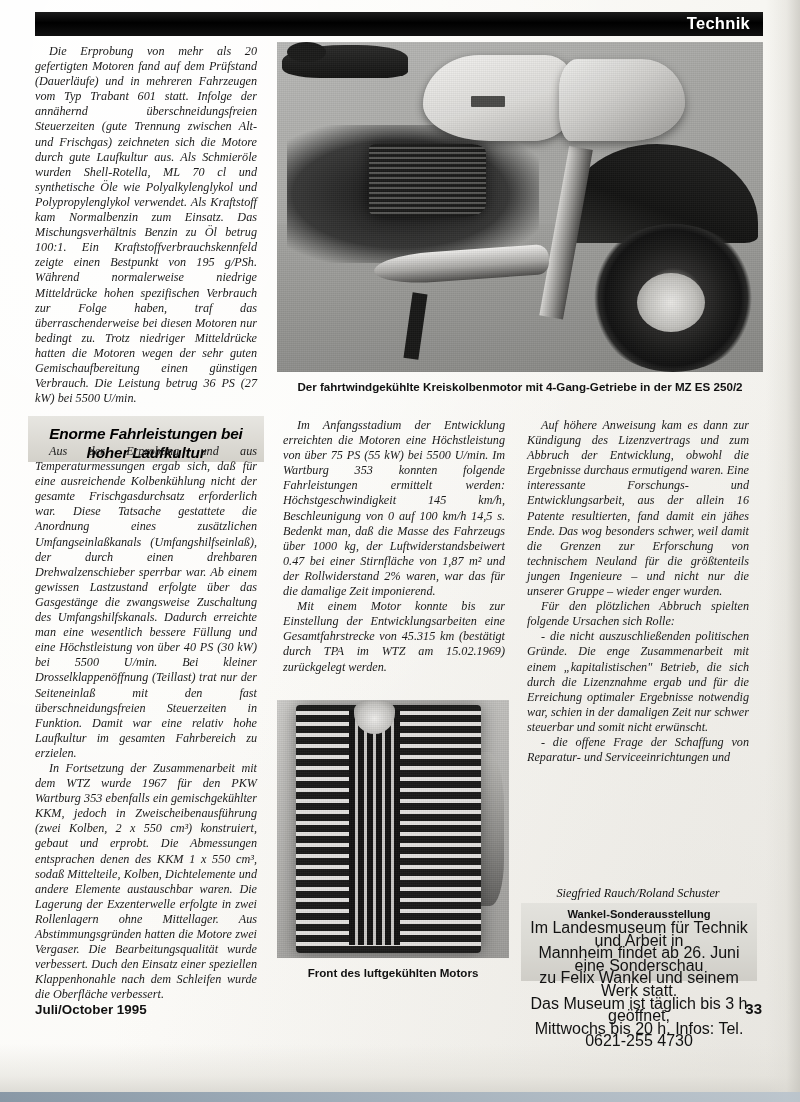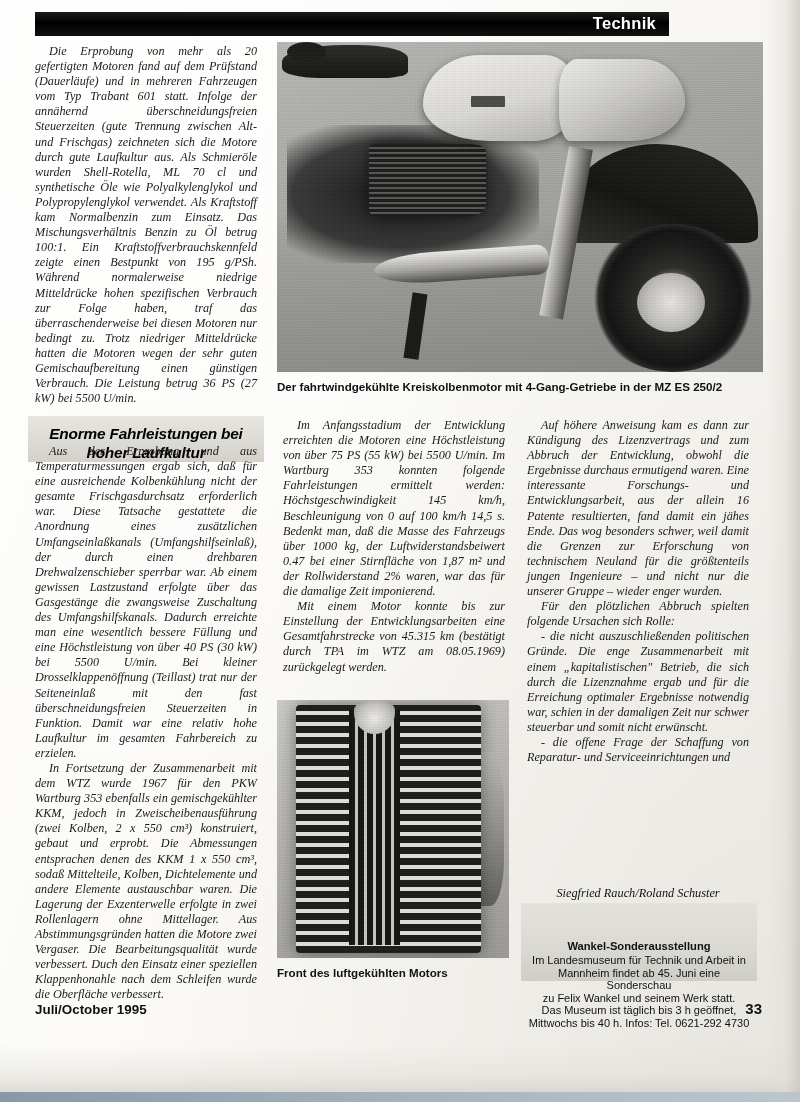--- a/index.html
+++ b/index.html
@@ -38,21 +38,21 @@
   .edge-shadow-right {
     position: absolute;
     right: 0; top: 0; width: 34px; height: 1102px;
     background: linear-gradient(to right, rgba(255,255,255,0) 0%, rgba(222,220,213,0.5) 60%, rgba(200,198,191,0.8) 100%);
   }
 
   
   .header-bar {
     position: absolute;
     left: 35px; top: 12px;
-    width: 634px; height: 24px;
+    width: 728px; height: 24px;
     background: linear-gradient(to bottom, #1c1c1c 0%, #000000 45%, #111111 100%);
   }
   .header-bar .section-title {
     position: absolute;
     right: 13px; top: 2px;
     color: #ffffff;
     font-family: "Liberation Sans", sans-serif;
     font-weight: bold;
     font-size: 16.5px;
     letter-spacing: 0.3px;
@@ -216,21 +216,21 @@
     border-radius: 10% 35% 30% 12%;
   }
 
   
   .caption {
     position: absolute;
     font-family: "Liberation Sans", sans-serif;
     font-weight: bold;
     font-size: 11.6px;
     color: #111;
-    text-align: left;
+    text-align: center;
   }
   #caption-motorcycle { left: 277px; top: 380px; width: 486px; }
   #caption-engine     { left: 277px; top: 966px; width: 232px; }
 
   
   .byline {
     position: absolute;
     left: 527px; top: 886px; width: 222px;
     text-align: center;
     font-family: Liberation Serif, serif;
@@ -247,24 +247,23 @@
     background: linear-gradient(to bottom, #e3e2dd 0%, #d9d8d2 60%, #cfcdc7 100%);
     padding: 5px 6px 4px 6px;
     text-align: center;
     font-family: "Liberation Sans", sans-serif;
     color: #111;
   }
   .info-box .info-title {
     font-weight: bold;
     font-size: 11.2px;
     margin-bottom: 2px;
-    margin-top: 32px;
   }
   .info-box .info-line {
-    font-size: 11px;
+    font-size: 16px;
     line-height: 12.6px;
   }
 
   
   .footer-date {
     position: absolute; left: 35px; top: 1002px;
     font-family: "Liberation Sans", sans-serif;
     font-weight: bold;
     font-size: 13.4px;
     color: #111;
@@ -330,39 +329,39 @@
   <div class="heading-text">Enorme Fahrleistungen bei hoher Laufkultur</div>
 </div>
 
 <div class="col" id="col-left-2" style="left:35px; top:444px; width:222px;">
   <p>Aus der Erprobung und aus Temperaturmessungen ergab sich, daß für eine ausreichende Kolbenkühlung nicht der gesamte Frischgasdurchsatz erforderlich war. Diese Tatsache gestattete die Anordnung eines zusätzlichen Umfangseinlaßkanals (Umfangshilfseinlaß), der durch einen drehbaren Drehwalzenschieber sperrbar war. Ab einem gewissen Lastzustand erfolgte über das Gasgestänge die zwangsweise Zuschaltung des Umfangshilfskanals. Dadurch erreichte man eine wesentlich bessere Füllung und eine Höchstleistung von über 40 PS (30 kW) bei 5500 U/min. Bei kleiner Drosselklappenöffnung (Teillast) trat nur der Seiteneinlaß mit den fast überschneidungsfreien Steuerzeiten in Funktion. Damit war eine relativ hohe Laufkultur im gesamten Fahrbereich zu erzielen.</p>
   <p>In Fortsetzung der Zusammenarbeit mit dem WTZ wurde 1967 für den PKW Wartburg 353 ebenfalls ein gemischgekühlter KKM, jedoch in Zweischeibenausführung (zwei Kolben, 2 x 550 cm³) konstruiert, gebaut und erprobt. Die Abmessungen entsprachen denen des KKM 1 x 550 cm³, sodaß Mittelteile, Kolben, Dichtelemente und andere Elemente austauschbar waren. Die Lagerung der Exzenterwelle erfolgte in zwei Rollenlagern ohne Mittellager. Aus Abstimmungsgründen hatten die Motore zwei Vergaser. Die Bearbeitungsqualität wurde verbessert. Duch den Einsatz einer speziellen Klappenhonahle nach dem Schleifen wurde die Oberfläche verbessert.</p>
 </div>
 
 <div class="col" id="col-mid">
   <p>Im Anfangsstadium der Entwicklung erreichten die Motoren eine Höchstleistung von über 75 PS (55 kW) bei 5500 U/min. Im Wartburg 353 konnten folgende Fahrleistungen ermittelt werden: Höchstgeschwindigkeit 145 km/h, Beschleunigung von 0 auf 100 km/h 14,5 s. Bedenkt man, daß die Masse des Fahrzeugs über 1000 kg, der Luftwiderstandsbeiwert 0.47 bei einer Stirnfläche von 1,87 m² und der Rollwiderstand 2% waren, war das für die damalige Zeit imponierend.</p>
-  <p>Mit einem Motor konnte bis zur Einstellung der Entwicklungsarbeiten eine Gesamtfahrstrecke von 45.315 km (bestätigt durch TPA im WTZ am 08.05.1969) zurückgelegt werden.</p>
+  <p>Mit einem Motor konnte bis zur Einstellung der Entwicklungsarbeiten eine Gesamtfahrstrecke von 45.315 km (bestätigt durch TPA im WTZ am 15.02.1969) zurückgelegt werden.</p>
 </div>
 
 <div class="col" id="col-right">
   <p>Auf höhere Anweisung kam es dann zur Kündigung des Lizenzvertrags und zum Abbruch der Entwicklung, obwohl die Ergebnisse durchaus ermutigend waren. Eine interessante Forschungs- und Entwicklungsarbeit, aus der allein 16 Patente resultierten, fand damit ein jähes Ende. Das wog besonders schwer, weil damit die Grenzen zur Erforschung von technischem Neuland für die größtenteils jungen Ingenieure – und nicht nur die unserer Gruppe – wieder enger wurden.</p>
   <p>Für den plötzlichen Abbruch spielten folgende Ursachen sich Rolle:</p>
   <p>- die nicht auszuschließenden politischen Gründe. Die enge Zusammenarbeit mit einem „kapitalistischen" Betrieb, die sich durch die Lizenznahme ergab und für die Erreichung optimaler Ergebnisse notwendig war, schien in der damaligen Zeit nur schwer steuerbar und somit nicht erwünscht.</p>
   <p>- die offene Frage der Schaffung von Reparatur- und Serviceeinrichtungen und</p>
 </div>
 
 <div class="byline">Siegfried Rauch/Roland Schuster</div>
 
 <div class="info-box">
   <div class="info-title">Wankel-Sonderausstellung</div>
   <div class="info-line">Im Landesmuseum für Technik und Arbeit in</div>
-  <div class="info-line">Mannheim findet ab 45. Juni eine Sonderschau</div>
+  <div class="info-line">Mannheim findet ab 26. Juni eine Sonderschau</div>
   <div class="info-line">zu Felix Wankel und seinem Werk statt.</div>
   <div class="info-line">Das Museum ist täglich bis 3 h geöffnet,</div>
-  <div class="info-line">Mittwochs bis 40 h. Infos: Tel. 0621-292 4730</div>
+  <div class="info-line">Mittwochs bis 20 h. Infos: Tel. 0621-255 4730</div>
 </div>
 
 <div class="footer-date">Juli/October  1995</div>
 <div class="footer-page">33</div>
 
 <div class="edge-shadow-bottom"></div>
 <div class="edge-shadow-right"></div>
 <div class="footer-strip"></div>
 
 </body></html>

